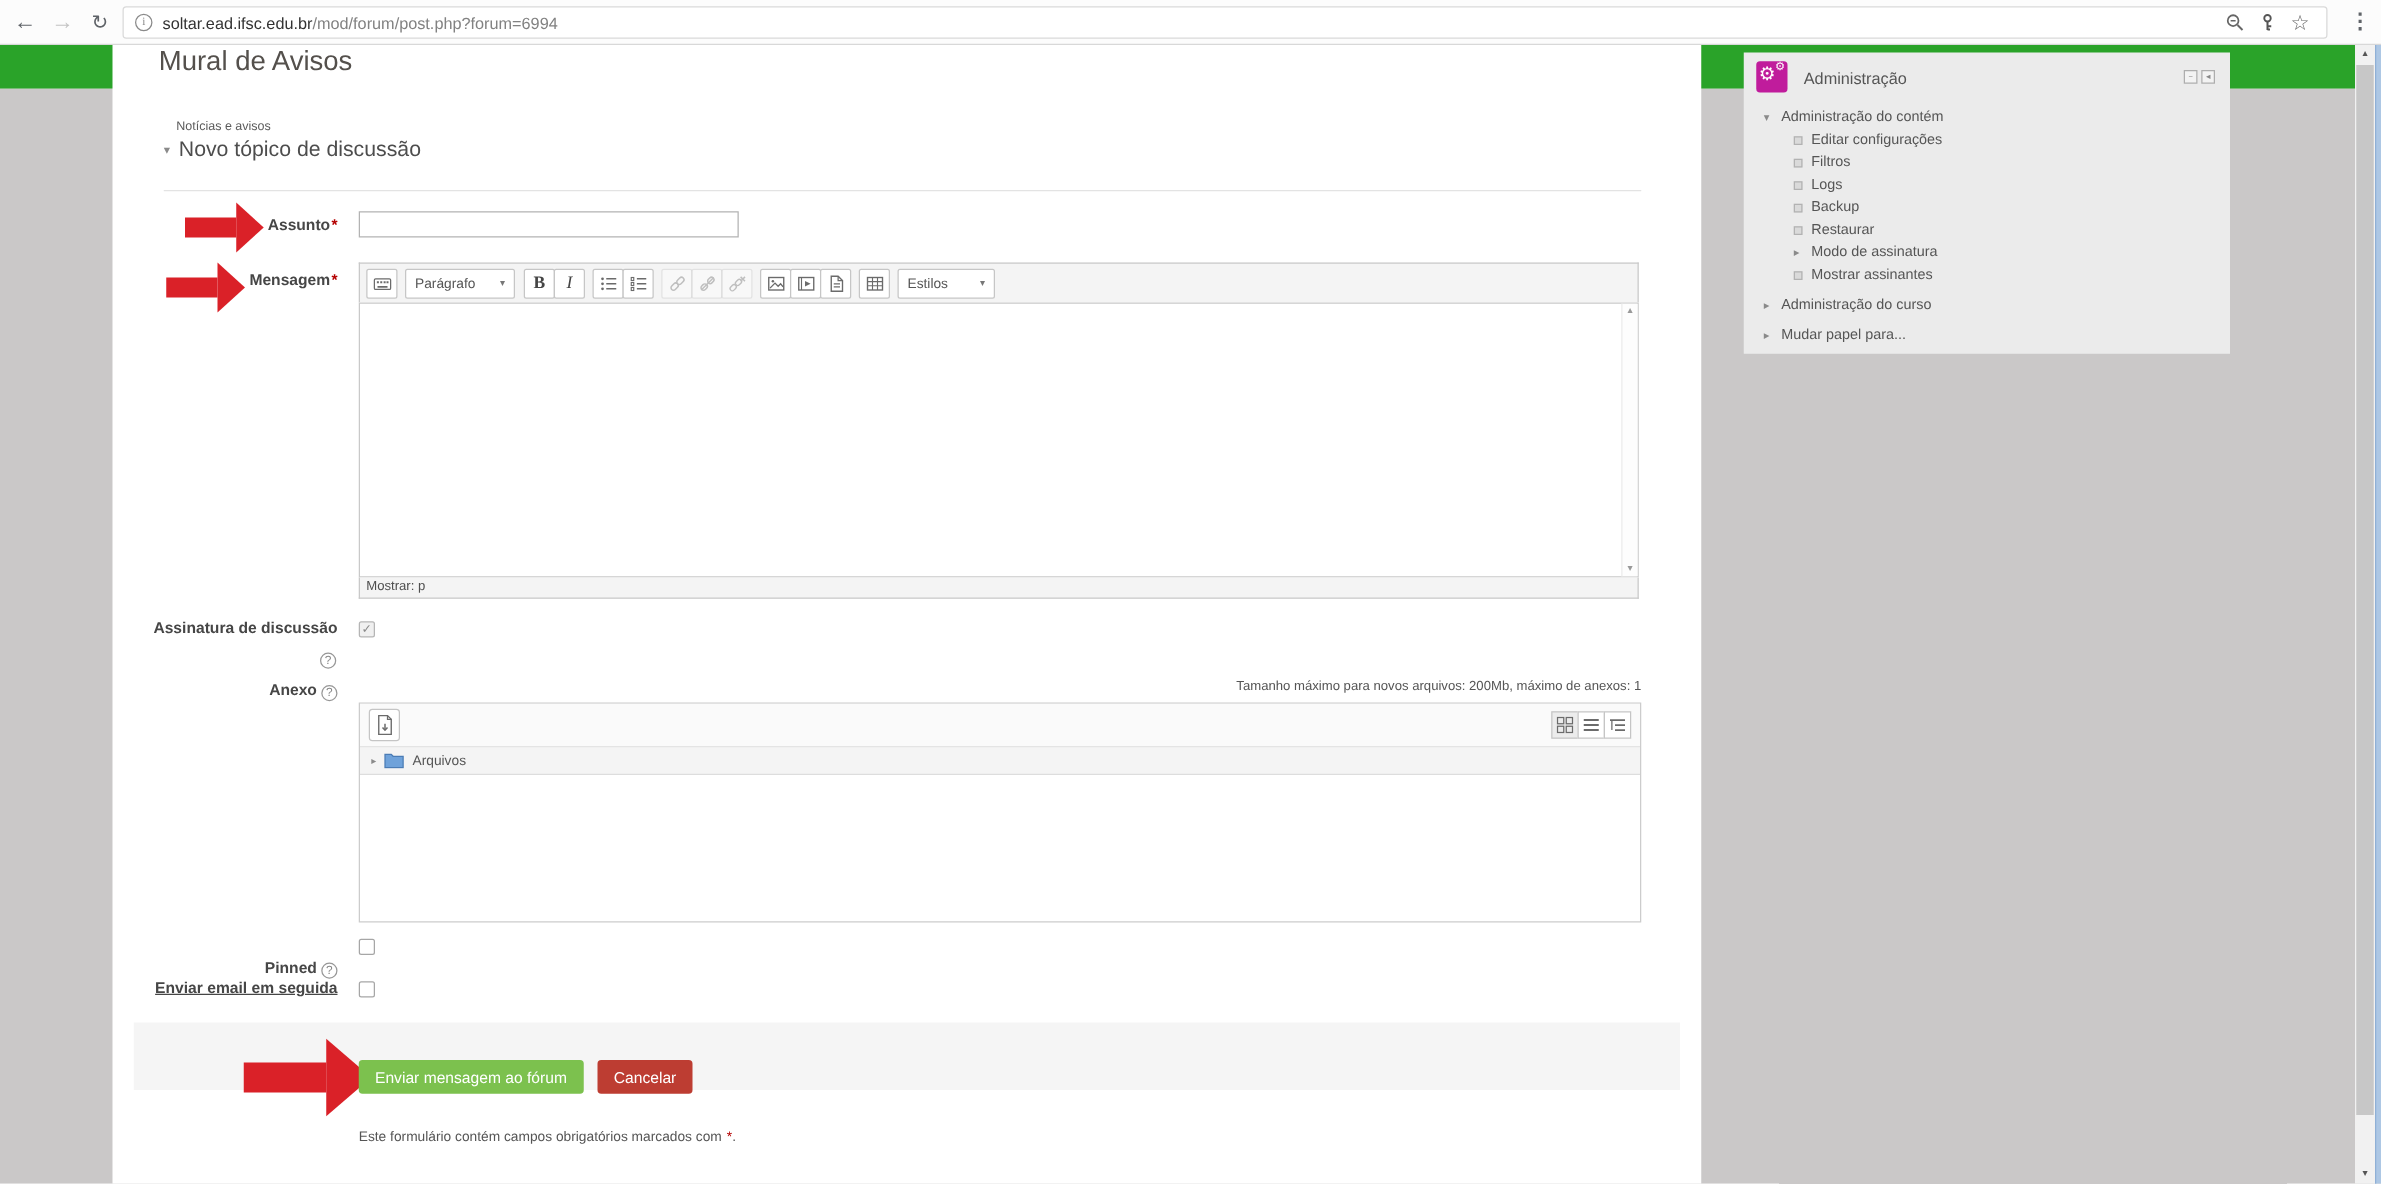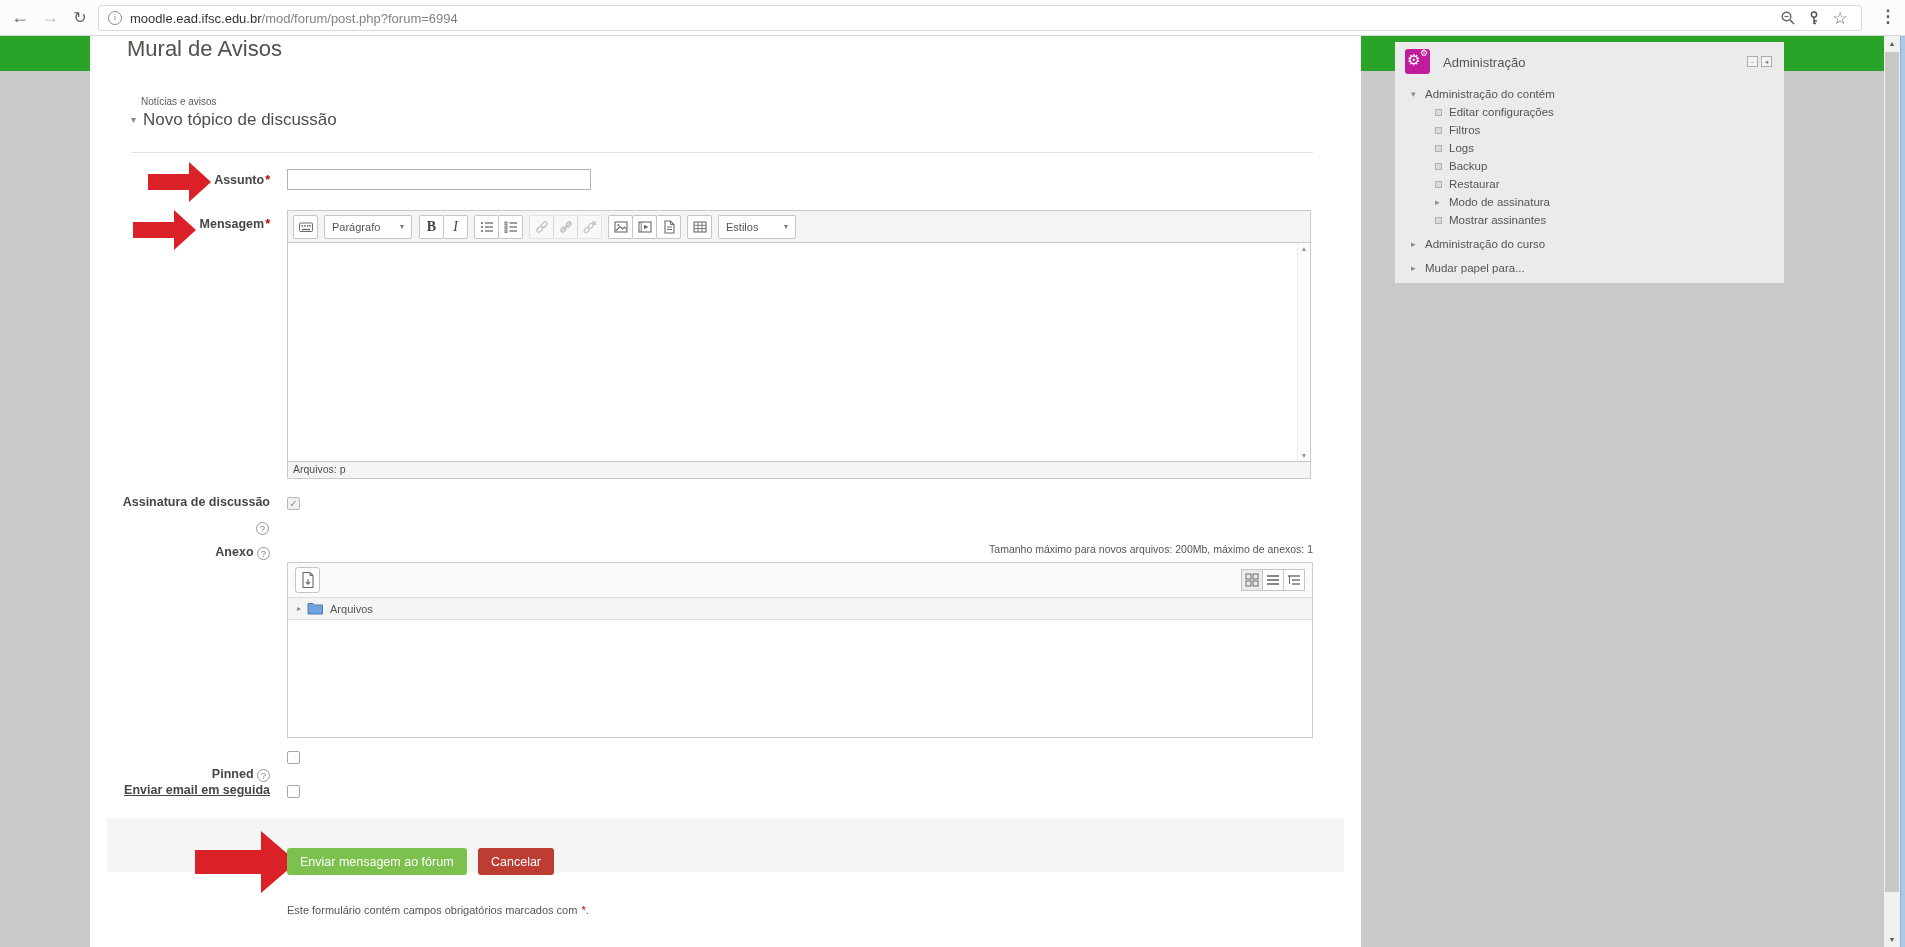--- a/index.html
+++ b/index.html
@@ -113,21 +113,21 @@
 <body>
 
 <div class="screen">
 
   <div class="chrome">
     <div class="nav-ic nav-back">←</div>
     <div class="nav-ic nav-fwd">→</div>
     <div class="nav-ic nav-rel">↻</div>
     <div class="urlbar">
       <div class="info-ic">i</div>
-      <div class="url"><span>moodle.ead.ifsc.edu.br</span><span class="path">/mod/forum/post.php?forum=6994</span></div>
+      <div class="url"><span>soltar.ead.ifsc.edu.br</span><span class="path">/mod/forum/post.php?forum=6994</span></div>
       <div class="bar-icons">
         <div class="bar-ic">
           <svg class="ic" width="16" height="16" viewBox="0 0 16 16">
               <circle cx="6.5" cy="6.5" r="4.3" fill="none" stroke="#666" stroke-width="1.4"></circle>
               <line x1="10" y1="10" x2="14" y2="14" stroke="#666" stroke-width="1.6"></line>
               <line x1="4.5" y1="6.5" x2="8.5" y2="6.5" stroke="#666" stroke-width="1.2"></line>
             </svg>
         </div>
         <div class="bar-ic">
           <svg class="ic" width="16" height="16" viewBox="0 0 16 16">
@@ -287,21 +287,21 @@
           </div>
       </div>
     </div>
 
     <div class="ed-area">
       <div class="ed-scroll">
         <div class="a" style="top:2px;">▲</div>
         <div class="a" style="bottom:2px;">▼</div>
       </div>
     </div>
-    <div class="ed-path">Arquivos: p</div>
+    <div class="ed-path">Mostrar: p</div>
 
     <div class="flabel" style="top:459px;">Assinatura de discussão</div>
     <div class="cb checked" style="left:197px; top:461px;">✓</div>
     <div style="position:absolute; left:166px; top:481px;"><span class="help">?</span></div>
 
     <div class="flabel" style="top:509px;"><span>Anexo</span> <span class="help">?</span></div>
     <div class="maxnote">Tamanho máximo para novos arquivos: 200Mb, máximo de anexos: 1</div>
 
     <div class="fm">
       <div class="fm-toolbar">

